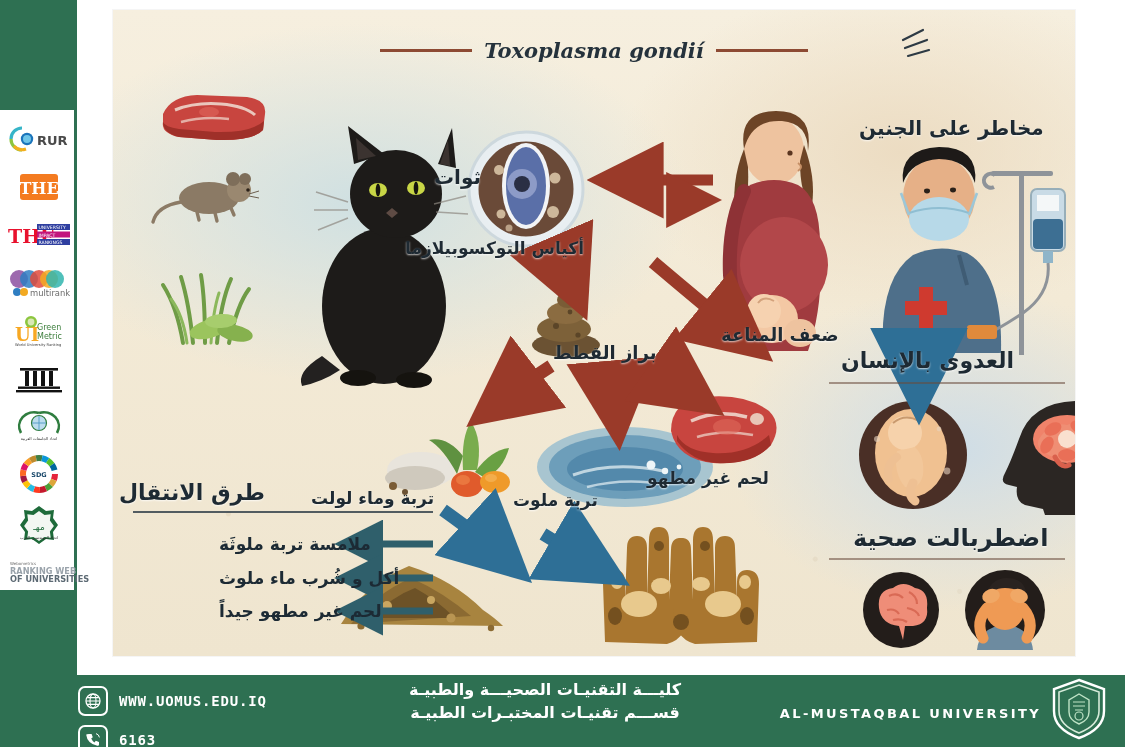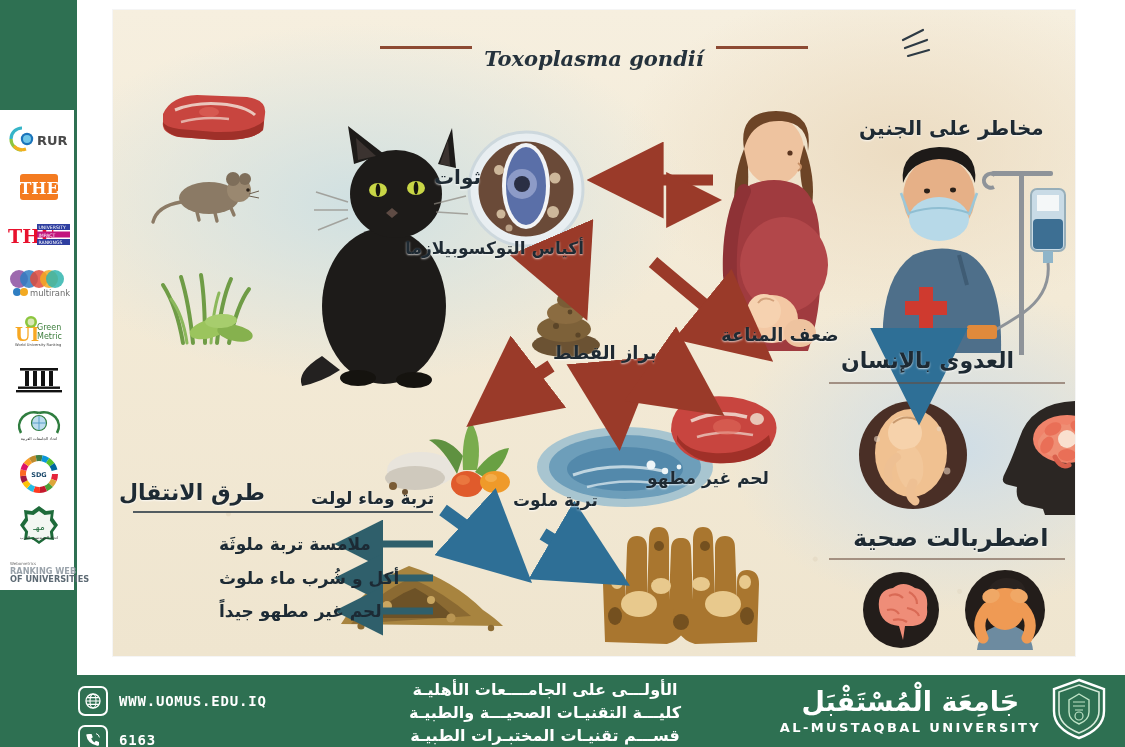--- a/index.html
+++ b/index.html
@@ -55,22 +55,22 @@
       radial-gradient(circle at 88% 90%, rgba(150,112,60,.12) 0 2px, transparent 3px);
   }
 
   
   .title-wrap{position:absolute;left:0;right:0;top:22px;text-align:center;}
   .title-ar{
     direction:rtl;font-size:30px;font-weight:bold;color:#1d2a33;
     letter-spacing:0;line-height:1.25;
   }
   .title-rule{
-    display:flex;align-items:flex-start;justify-content:center;gap:12px;
-    margin-top:14px;
+    display:flex;align-items:center;justify-content:center;gap:12px;
+    margin-top:6px;
   }
   .title-rule .bar{width:92px;height:3px;background:#8d4a33;}
   .title-lat{
     font-family:"DejaVu Serif","Liberation Serif",serif;
     font-style:italic;font-size:21px;color:#25323c;font-weight:600;
   }
   .tick-marks{position:absolute;right:128px;top:16px;}
 
   
   .lbl{
@@ -608,34 +608,32 @@
         <svg width="16" height="16" viewBox="0 0 16 16">
           <path d="M4 2 L6.6 2 L7.8 5.2 L6.2 6.6 Q7.4 9.2 9.4 10.4 L10.8 8.8 L14 10 L14 12.6 Q14 14 12.4 13.8 Q7.6 13 4.6 10 Q1.6 7 1.2 2.8 Q1.2 2 4 2 Z" fill="#fff"></path>
           <path d="M11 1.6 Q14 2.4 14.4 5.4" stroke="#fff" stroke-width="1" fill="none"></path>
         </svg>
       </span>
       <span class="contact-text">6163</span>
     </div>
   </div>
 
   <div class="footer-center">
-    <div class="fc-line">الأولـــى على الجامــــعات الأهليـة</div>
     <div class="fc-line">كليـــة التقنيـات الصحيـــة والطبيـة</div>
     <div class="fc-line">قســـم تقنيـات المختبـرات الطبيـة</div>
   </div>
 
   <div class="footer-brand">
     <span>
       <svg width="56" height="62" viewBox="0 0 56 62">
         <path d="M28 2 L53 11 V33 Q53 51 28 60 Q3 51 3 33 V11 Z" fill="none" stroke="#ffffff" stroke-width="2.4"></path>
         <path d="M28 7 L48 14 V33 Q48 47 28 55 Q8 47 8 33 V14 Z" fill="#2e7052" stroke="#d6ead9" stroke-width="1.6"></path>
         <path d="M28 16 L38 22 V34 Q38 42 28 46 Q18 42 18 34 V22 Z" fill="none" stroke="#bfe3c6" stroke-width="1.4"></path>
         <path d="M22 24 h12 M22 28 h12 M24 32 h8" stroke="#bfe3c6" stroke-width="1.2"></path>
         <circle cx="28" cy="38" r="4" fill="none" stroke="#bfe3c6" stroke-width="1.2"></circle>
       </svg>
     </span>
     <span class="brand-txt">
-      <span class="brand-ar">جَامِعَة الْمُسْتَقْبَل</span>
       <span class="brand-en">AL-MUSTAQBAL UNIVERSITY</span>
     </span>
   </div>
 
 </div>
 
 </body></html>

